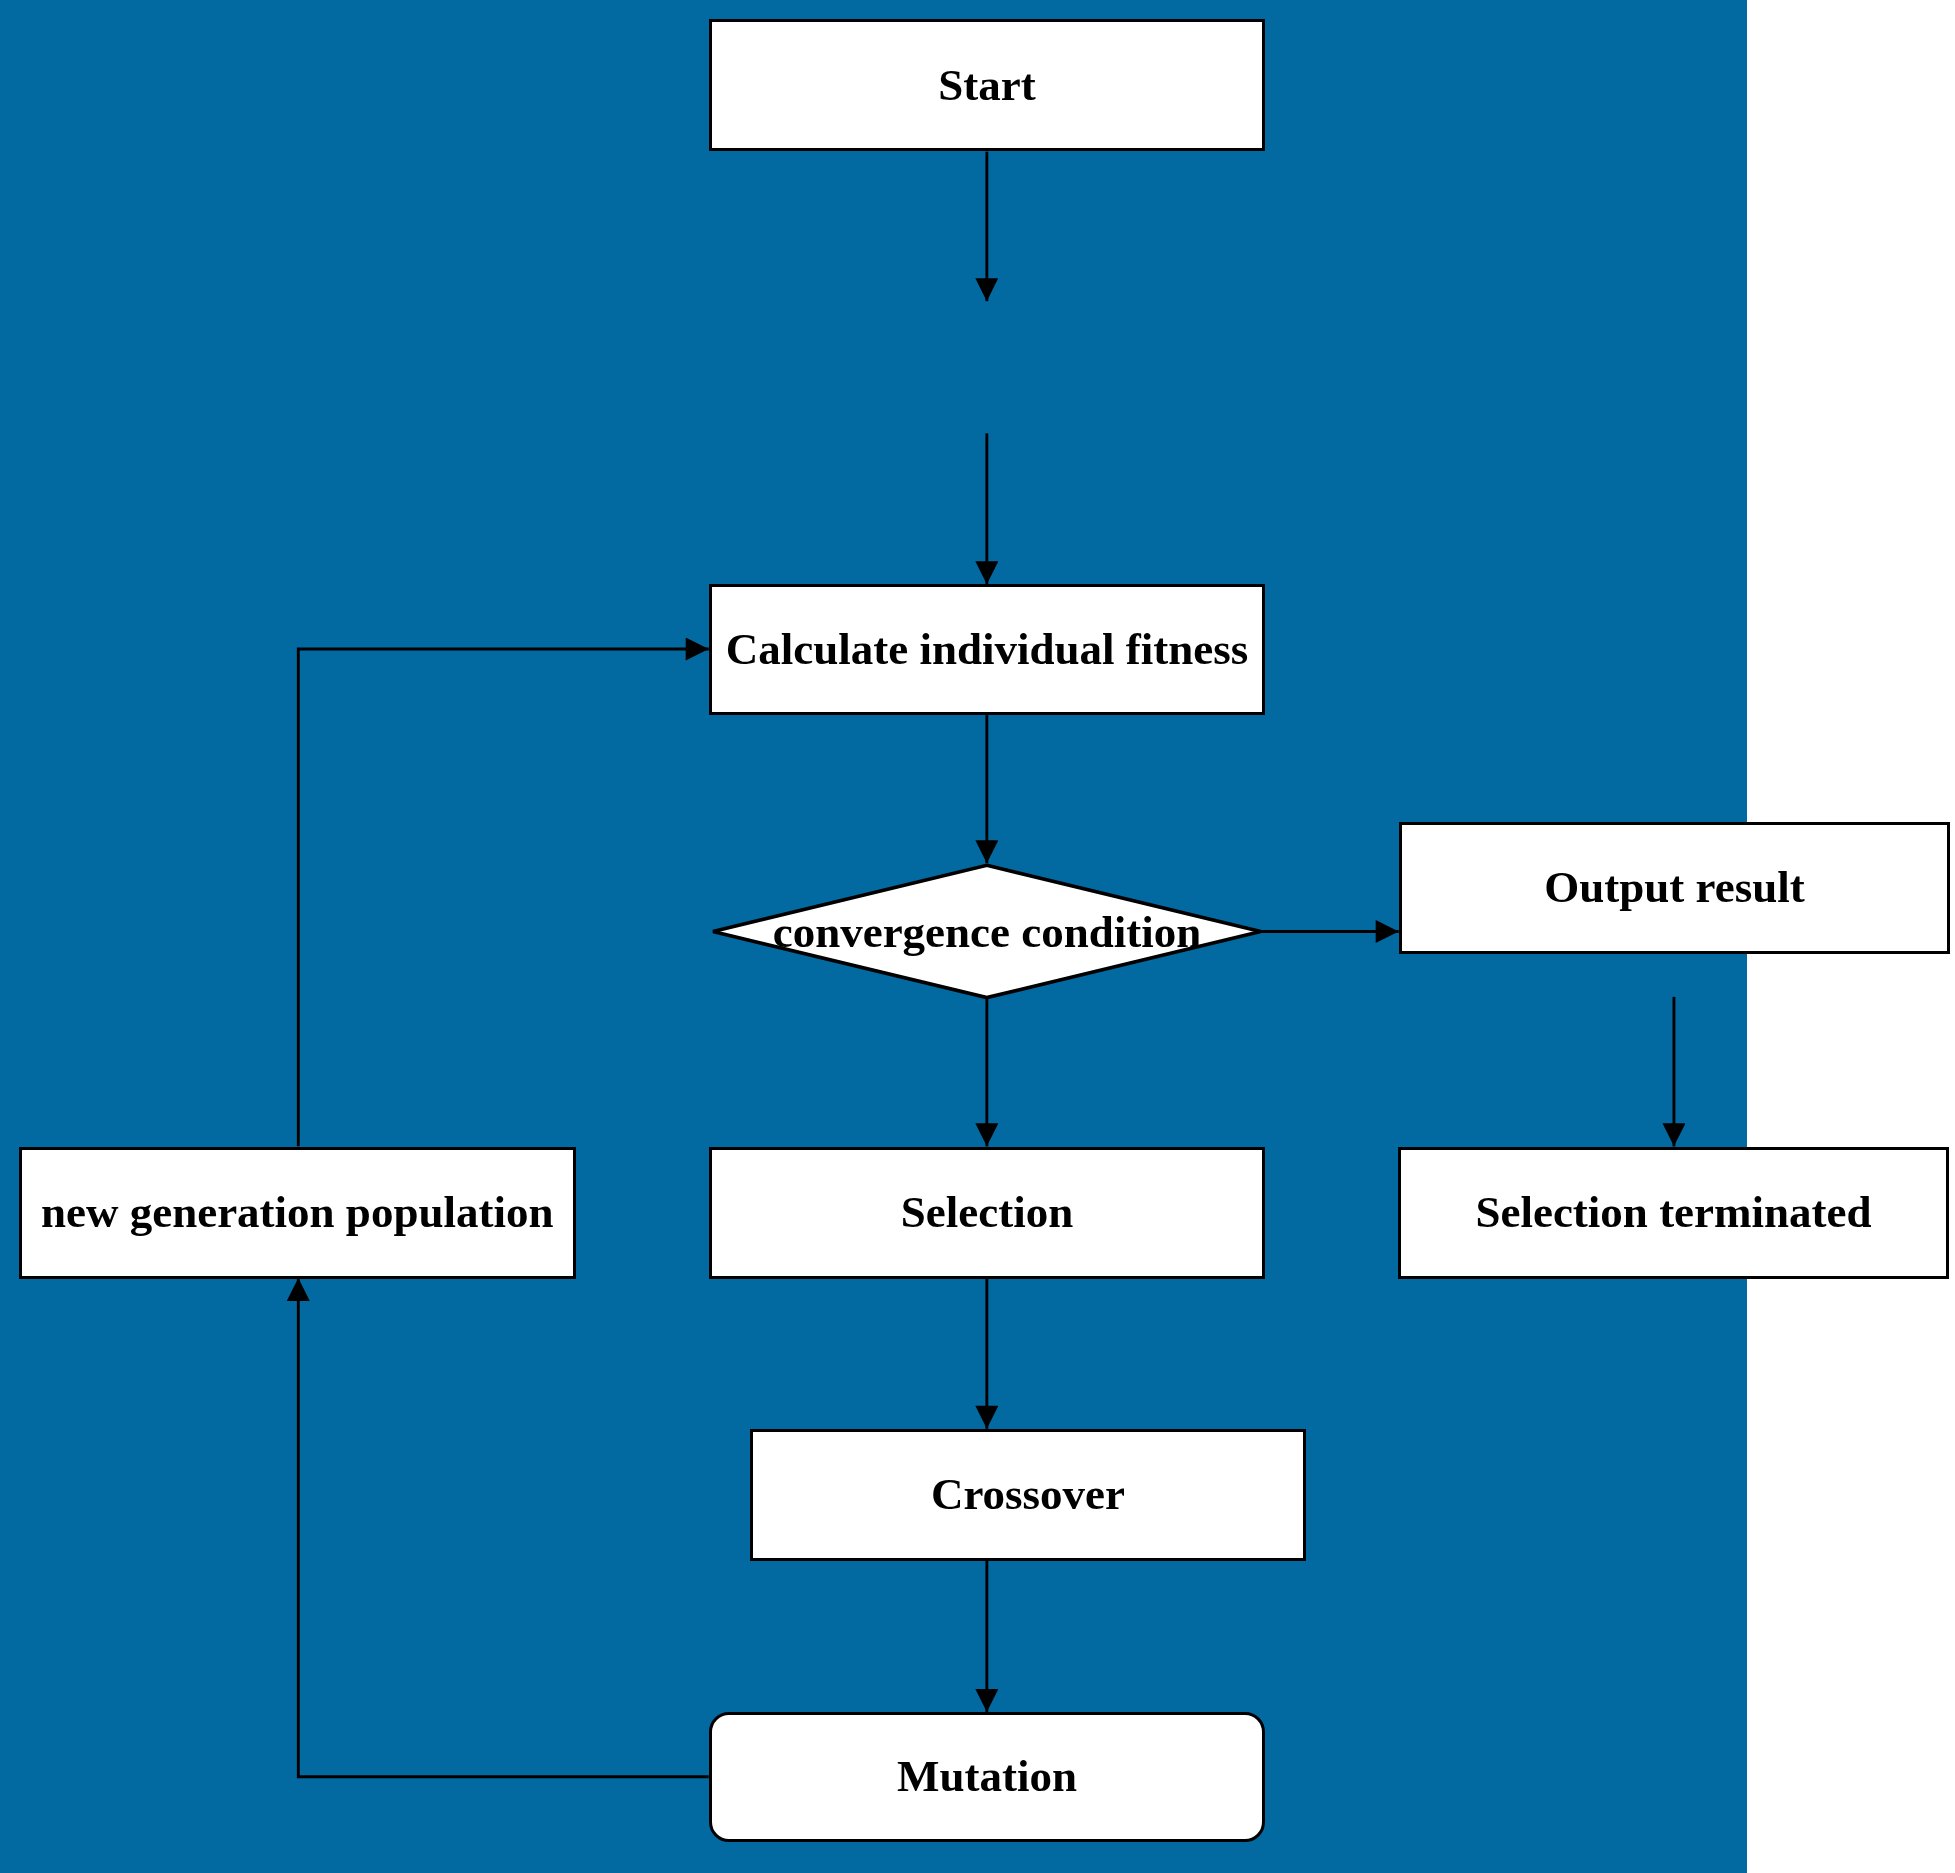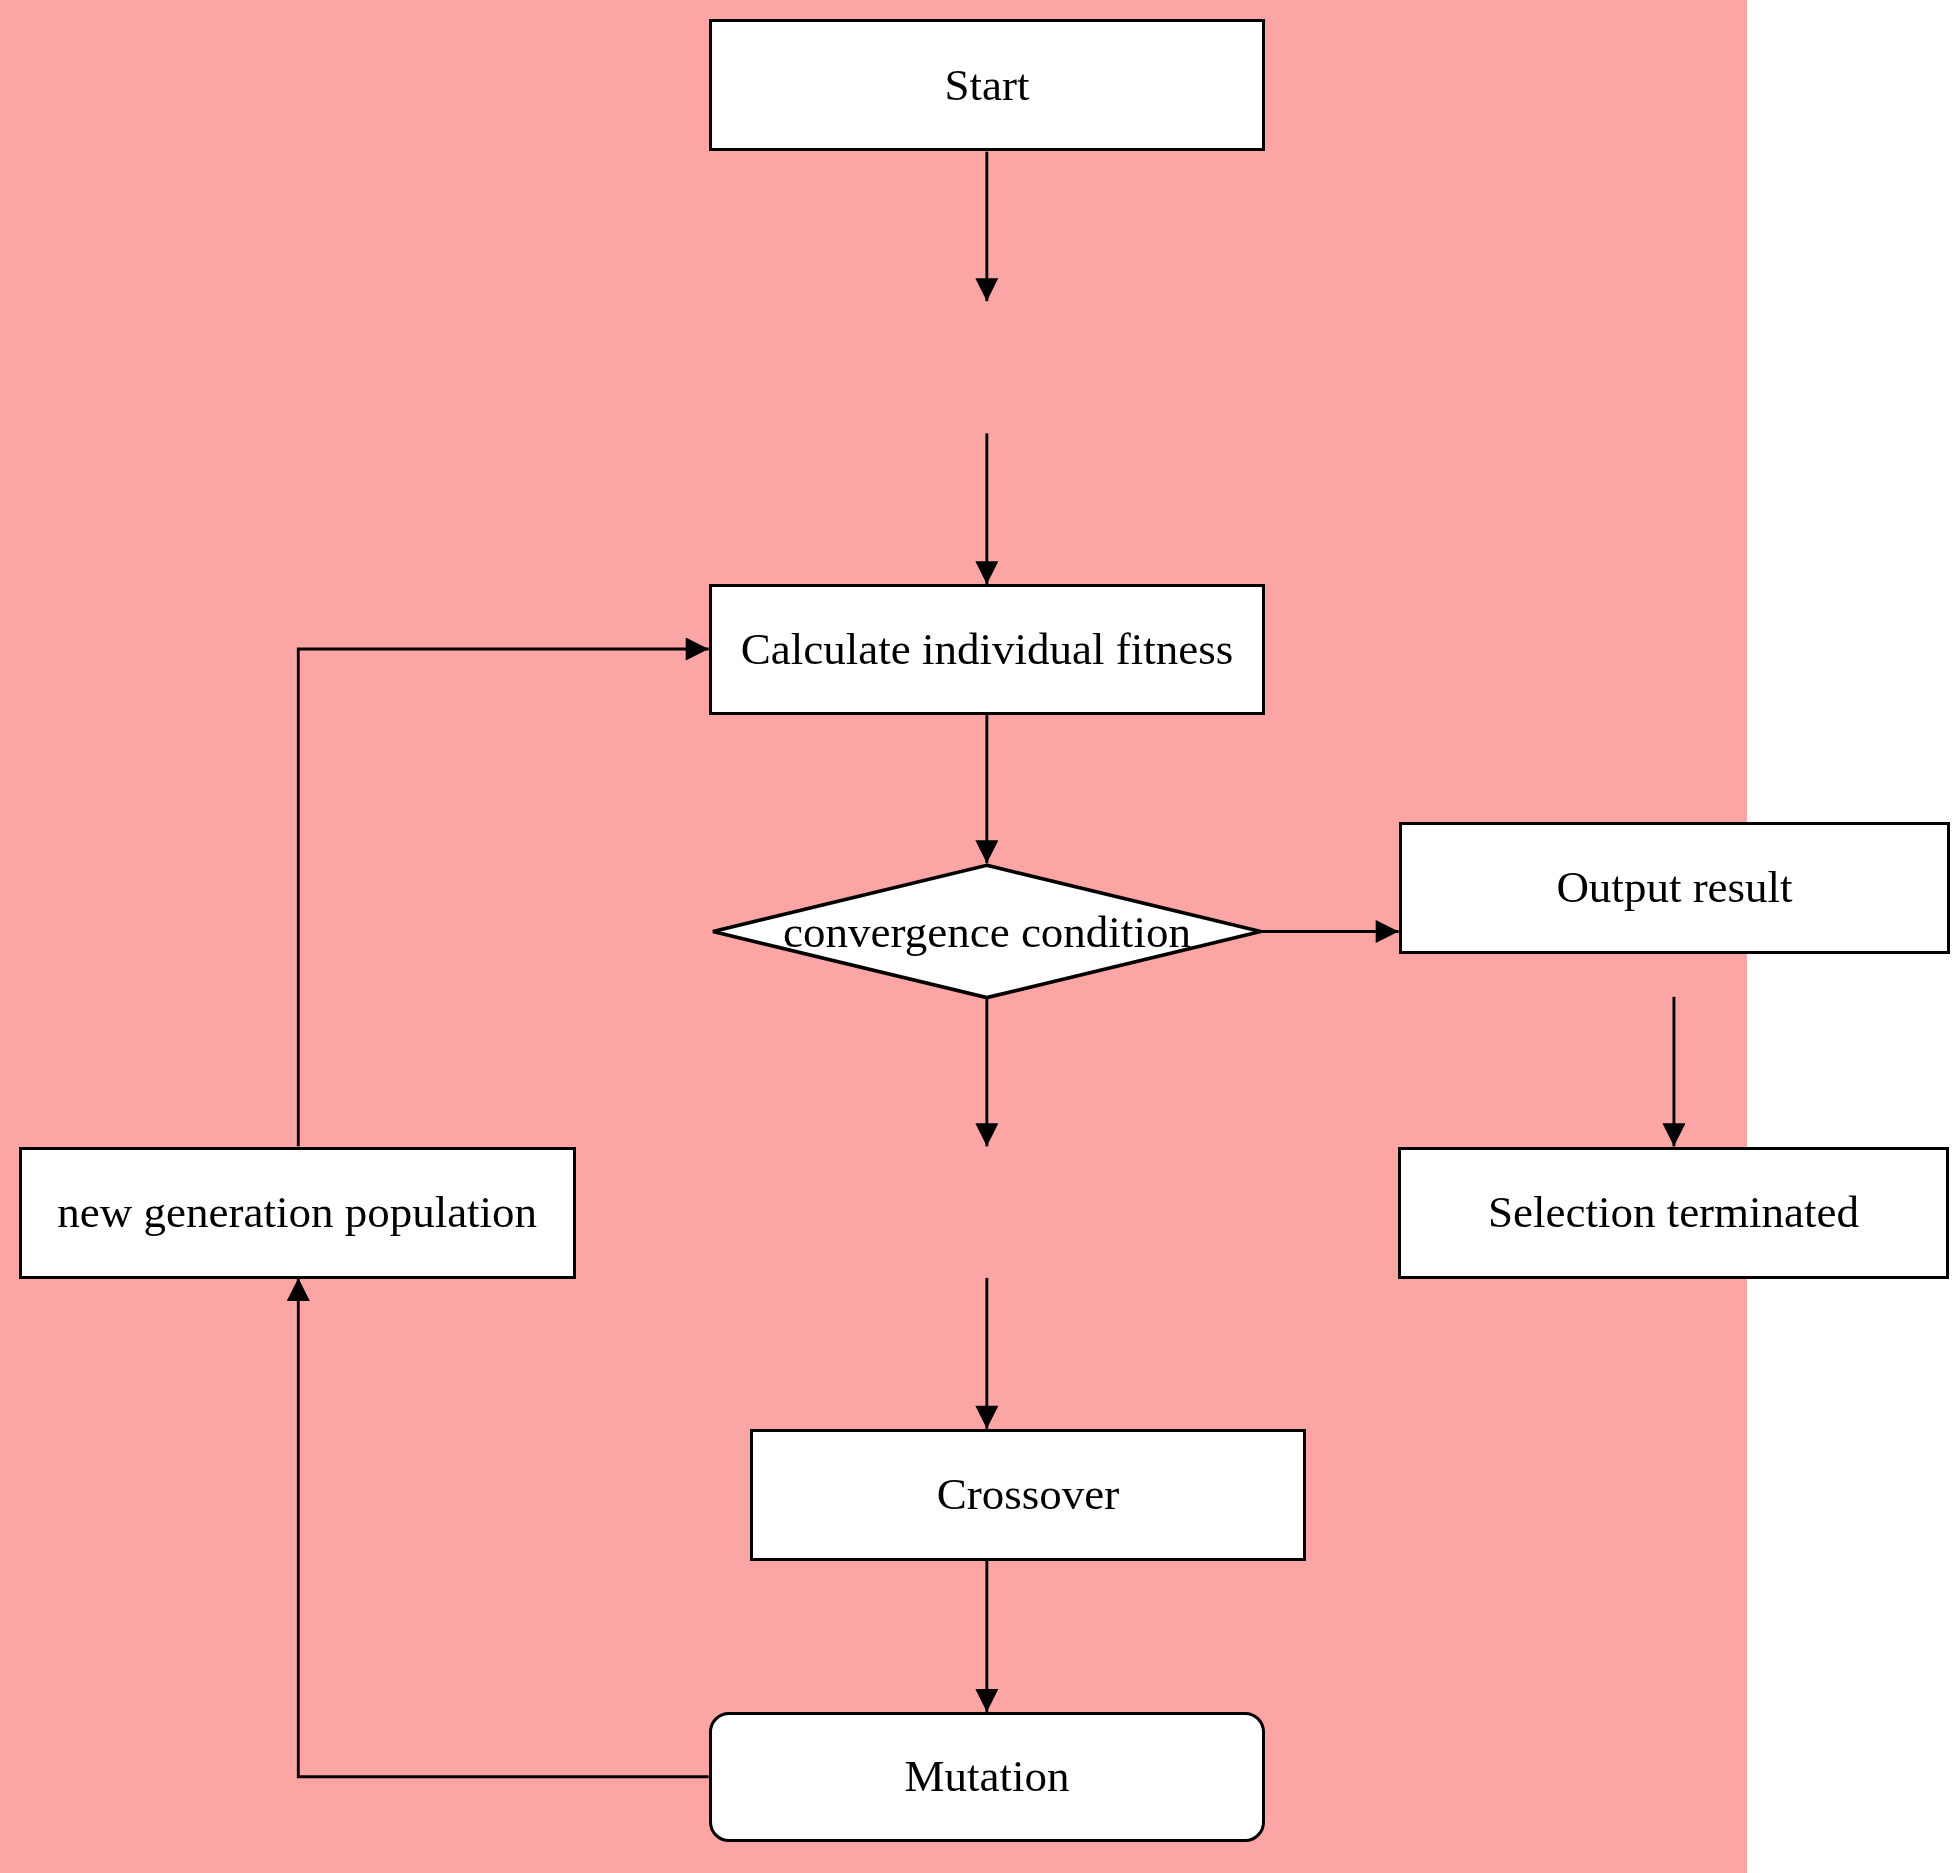--- a/index.html
+++ b/index.html
@@ -4,23 +4,24 @@
 <style>
   html, body {
     margin: 0;
     padding: 0;
     background: #ffffff;
   }
   #canvas {
     position: relative;
     width: 1747px;
     height: 1873px;
-    background: #fca5a5;
+    background: #0369a1;
     font-family: "Liberation Serif", "DejaVu Serif", serif;
     color: #000000;
+    font-weight: bold;
   }
   #edge-layer {
     position: absolute;
     left: 0;
     top: 0;
     width: 1955px;
     height: 1873px;
   }
   .node {
     position: absolute;
@@ -87,20 +88,21 @@
 
 
   <div class="node n-calculate">Calculate individual fitness</div>
 
   <div class="diamond-label n-convergence">convergence condition</div>
 
   <div class="node n-output">Output result</div>
 
   <div class="node n-terminated">Selection terminated</div>
 
+  <div class="node n-selection">Selection</div>
 
   <div class="node n-crossover">Crossover</div>
 
   <div class="node n-mutation">Mutation</div>
 
   <div class="node n-newgen">new generation population</div>
 
 </div>
 
 

